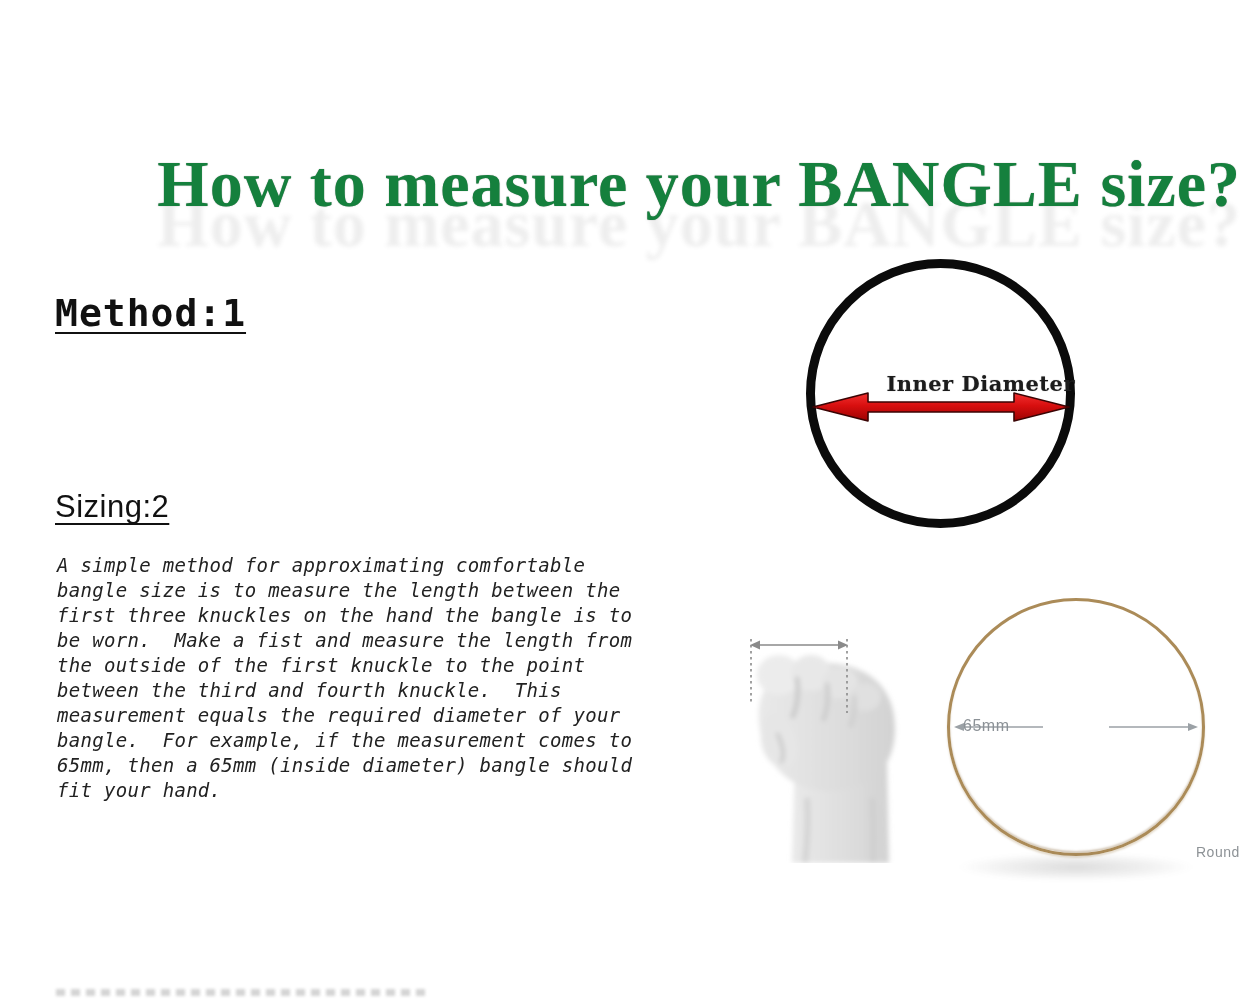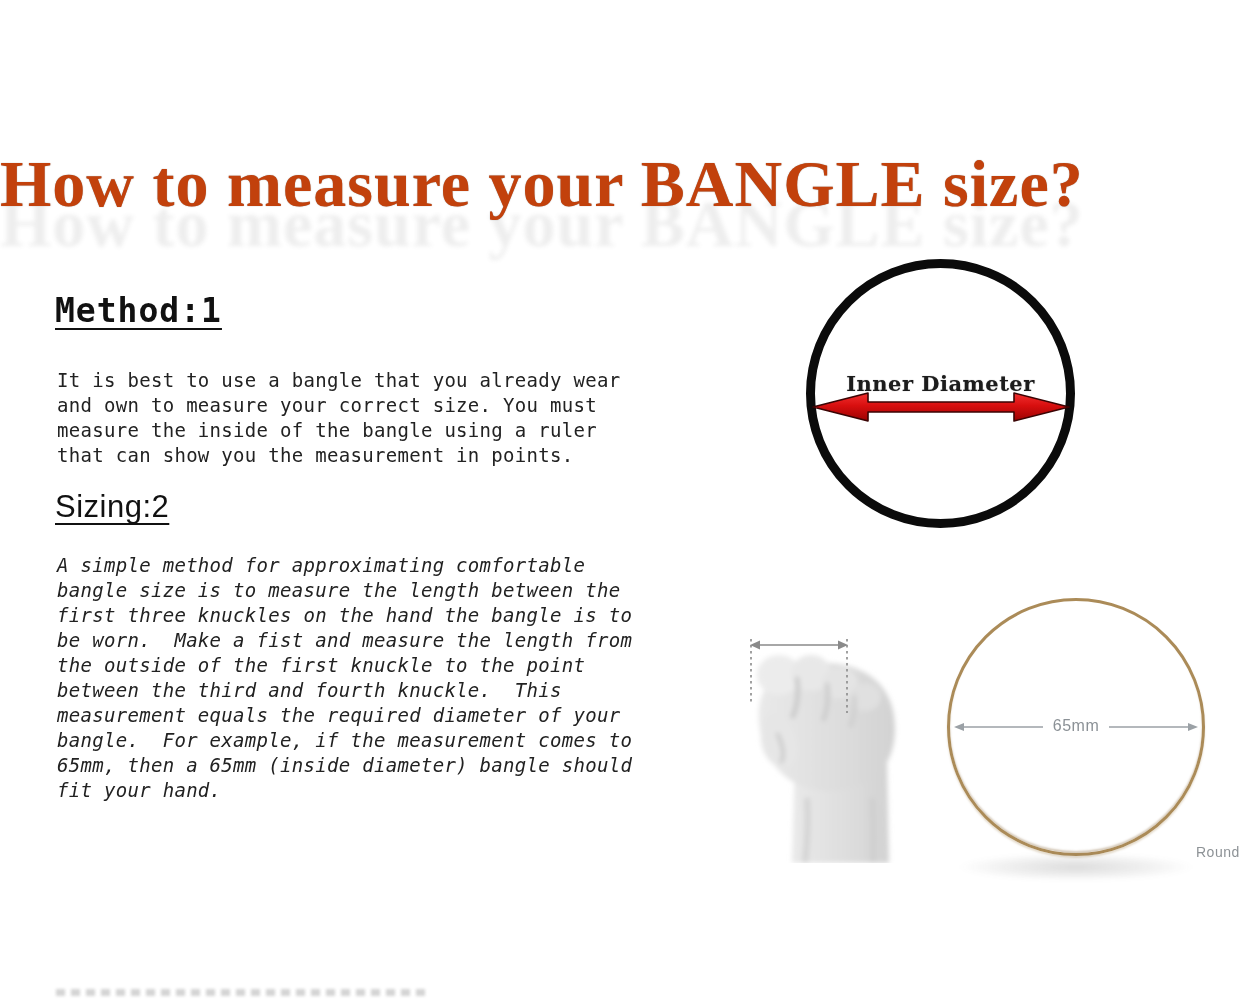--- a/index.html
+++ b/index.html
@@ -15,44 +15,44 @@
     overflow: hidden;
     font-family: "DejaVu Sans Mono", monospace;
   }
 
   
   .page-title {
     position: absolute;
     top: 146px;
     left: 0;
     width: 100%;
-    text-align: left;
+    text-align: right;
     font-family: "Liberation Serif", serif;
     font-size: 66px;
     font-weight: 600;
     letter-spacing: 1px;
-    color: #c2410c;
+    color: #15803d;
     text-shadow: 0 0 1px rgba(60,60,60,0.55), 0 40px 4px rgba(90,90,90,0.10);
     white-space: nowrap;
   }
 
   
   .heading {
     position: absolute;
     left: 55px;
     color: #111111;
     text-decoration: underline;
     text-underline-offset: 6px;
     text-decoration-thickness: 2px;
     white-space: nowrap;
   }
   .heading.method1 {
     top: 291px;
     font-family: "DejaVu Sans Mono", monospace;
-    font-size: 33px;
+    font-size: 38px;
     font-weight: 700;
     letter-spacing: 1px;
   }
   .heading.method2 {
     top: 489px;
     font-family: "Liberation Sans", sans-serif;
     font-size: 31px;
     font-weight: 500;
     letter-spacing: 0.5px;
   }
@@ -97,21 +97,21 @@
     inset: 0;
     border: 9px solid #0b0b0b;
     border-radius: 50%;
     box-sizing: border-box;
   }
   .inner-diameter-label {
     position: absolute;
     top: 112px;
     left: 0;
     width: 100%;
-    text-align: center;
+    text-align: right;
     font-family: "DejaVu Serif", serif;
     font-size: 21px;
     font-weight: 700;
     letter-spacing: 0.5px;
     color: #1c1c1c;
     text-shadow: 0 0 1px rgba(0,0,0,0.4);
   }
   .inner-diameter-arrow {
     position: absolute;
     left: 4px;
@@ -148,23 +148,23 @@
   .bangle-arrow {
     position: absolute;
     left: 4px;
     top: 117px;
     width: 250px;
     height: 24px;
   }
   .bangle-diameter-label {
     position: absolute;
     top: 119px;
-    left: 0;
+    left: 16px;
     width: 100%;
-    text-align: center;
+    text-align: left;
     font-family: "Liberation Sans", sans-serif;
     font-size: 16px;
     color: #8b9196;
     letter-spacing: 0.5px;
   }
   .bangle-shadow {
     position: absolute;
     left: 957px;
     top: 853px;
     width: 238px;
@@ -185,24 +185,20 @@
   }
 </style>
 </head>
 <body>
 
 <div id="page">
 
   <div class="page-title">How to measure your BANGLE size?</div>
 
   <div class="heading method1">Method:1</div>
-  <div class="body-text para1">It is best to use a bangle that you already wear
-and own to measure your correct size. You must
-measure the inside of the bangle using a ruler
-that can show you the measurement in points.</div>
 
   <div class="heading method2">Sizing:2</div>
   <div class="body-text para2">A simple method for approximating comfortable
 bangle size is to measure the length between the
 first three knuckles on the hand the bangle is to
 be worn.  Make a fist and measure the length from
 the outside of the first knuckle to the point
 between the third and fourth knuckle.  This
 measurement equals the required diameter of your
 bangle.  For example, if the measurement comes to

